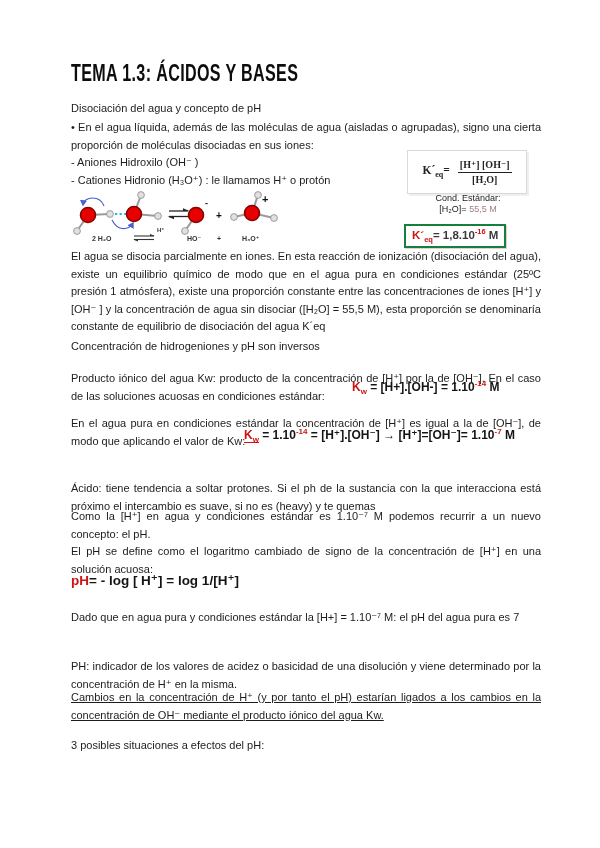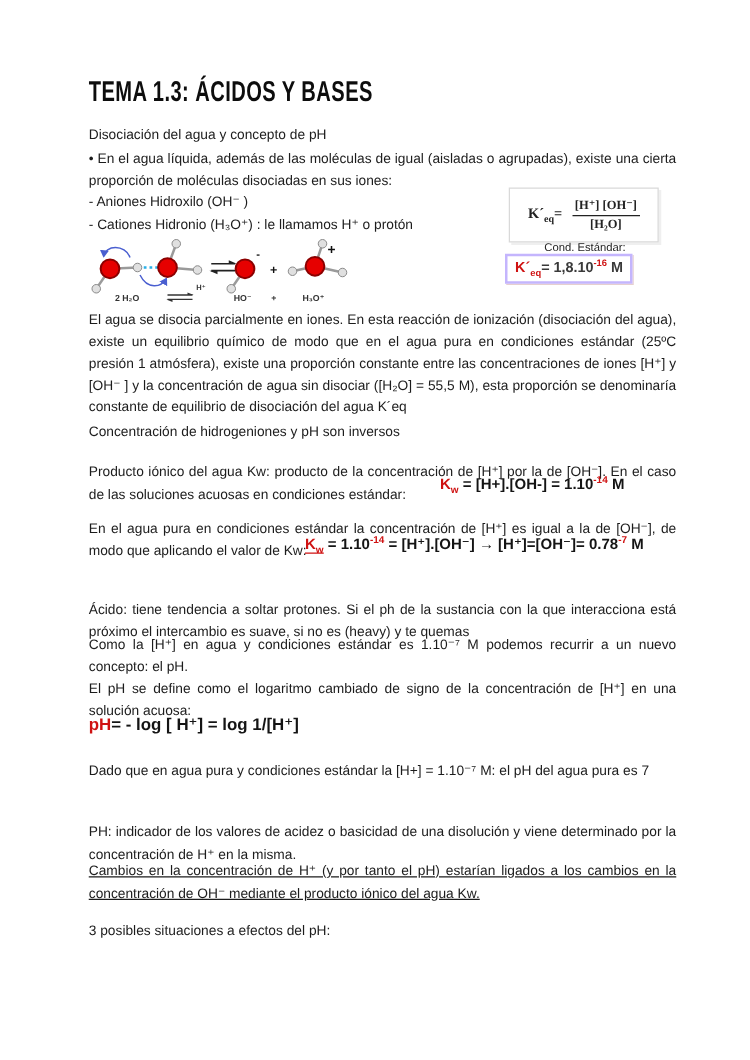--- a/index.html
+++ b/index.html
@@ -33,21 +33,21 @@
            align-items:center;justify-content:center;gap:8px;
            font-family:"Liberation Serif","DejaVu Serif",serif;font-weight:700;
            font-size:11.5px;color:#222;}
   .keq-box sub{font-size:8px;}
   .frac{display:inline-flex;flex-direction:column;align-items:center;font-size:10px;line-height:12px;}
   .frac .num{border-bottom:1.2px solid #222;padding:0 2px 1px;text-align:right;}
   .frac .den{padding-top:1px;}
   .cond{position:absolute;left:398px;top:193px;width:140px;text-align:center;
         font-size:9px;font-weight:400;line-height:11px;color:#222;}
   .muted{color:#a08080;}
-  .result-box{position:absolute;left:404px;top:203px;border:2px solid #c4b5fd;background:#fff;
+  .result-box{position:absolute;left:404px;top:224px;border:2px solid #15803d;background:#fff;
               padding:1px 6px 2px;font-size:11.5px;font-weight:700;color:#3a3a3a;
               box-shadow:1px 1px 0 #e6cfcf;white-space:nowrap;text-align:center;}
   .red{color:#cf1212;}
   .result-box sub{font-size:7.5px;}
   .result-box sup{font-size:7.5px;}
   
   .formula{position:absolute;margin:0;font-weight:700;font-size:12px;color:#141414;white-space:nowrap;}
   .formula sub{font-size:8px;}
   .formula sup{font-size:8px;}
   .pos-kw1{left:352px;top:379px;}
@@ -58,21 +58,21 @@
   .diagram{position:absolute;left:72px;top:191px;}
 </style>
 </head>
 <body>
 
 <div class="page">
 
   <h1 class="title">TEMA 1.3: ÁCIDOS Y BASES</h1>
 
   <p class="p pos-heading1">Disociación del agua y concepto de pH</p>
-  <p class="p just pos-bullet">• En el agua líquida, además de las moléculas de igual (aisladas o agrupadas), existe una cierta proporción de moléculas disociadas en sus iones:</p>
+  <p class="p just pos-bullet">• En el agua líquida, además de las moléculas de agua (aisladas o agrupadas), signo una cierta proporción de moléculas disociadas en sus iones:</p>
   <p class="p pos-anion">- Aniones Hidroxilo (OH⁻ )</p>
   <p class="p pos-cation">- Cationes Hidronio (H₃O⁺) : le llamamos H⁺ o protón</p>
 
   <div class="keq-box">
     <span><span>K´</span><sub>eq</sub><span>=</span></span>
     <span class="frac">
       <span class="num">[H⁺] [OH⁻]</span>
       <span class="den">[H₂O]</span>
     </span>
   </div>
@@ -147,21 +147,21 @@
   <p class="p just pos-disocia">El agua se disocia parcialmente en iones. En esta reacción de ionización (disociación del agua), existe un equilibrio químico de modo que en el agua pura en condiciones estándar (25ºC presión 1 atmósfera), existe una proporción constante entre las concentraciones de iones [H⁺] y [OH⁻ ] y la concentración de agua sin disociar ([H₂O] = 55,5 M), esta proporción se denominaría constante de equilibrio de disociación del agua K´eq</p>
   <p class="p pos-inversos">Concentración de hidrogeniones y pH son inversos</p>
 
   <p class="p just pos-producto">Producto iónico del agua Kw: producto de la concentración de [H⁺] por la de [OH⁻]. En el caso de las soluciones acuosas en condiciones estándar:</p>
   <p class="formula pos-kw1">
     <span class="red">K</span><sub class="red">w</sub><span> = [H+].[OH-] = 1.10</span><sup class="red">-14</sup><span> M</span>
   </p>
 
   <p class="p just pos-aguapura">En el agua pura en condiciones estándar la concentración de [H⁺] es igual a la de [OH⁻], de modo que aplicando el valor de Kw:</p>
   <p class="formula pos-kw2">
-    <span class="kw-underline"><span class="red">K</span><sub class="red">w</sub></span><span> = 1.10</span><sup class="red">-14</sup><span> = [H⁺].[OH⁻] → [H⁺]=[OH⁻]= 0.78</span><sup class="red">-7</sup><span> M</span>
+    <span class="kw-underline"><span class="red">K</span><sub class="red">w</sub></span><span> = 1.10</span><sup class="red">-14</sup><span> = [H⁺].[OH⁻] → [H⁺]=[OH⁻]= 1.10</span><sup class="red">-7</sup><span> M</span>
   </p>
 
   <p class="p just pos-acido">Ácido: tiene tendencia a soltar protones. Si el ph de la sustancia con la que interacciona está próximo el intercambio es suave, si no es (heavy) y te quemas</p>
   <p class="p just pos-como">Como la [H⁺] en agua y condiciones estándar es 1.10⁻⁷ M podemos recurrir a un nuevo concepto: el pH.</p>
   <p class="p just pos-define">El pH se define como el logaritmo cambiado de signo de la concentración de [H⁺] en una solución acuosa:</p>
 
   <p class="formula pos-ph">
     <span class="red">pH</span><span>= - log [ H⁺] = log 1/[H⁺]</span>
   </p>
 

